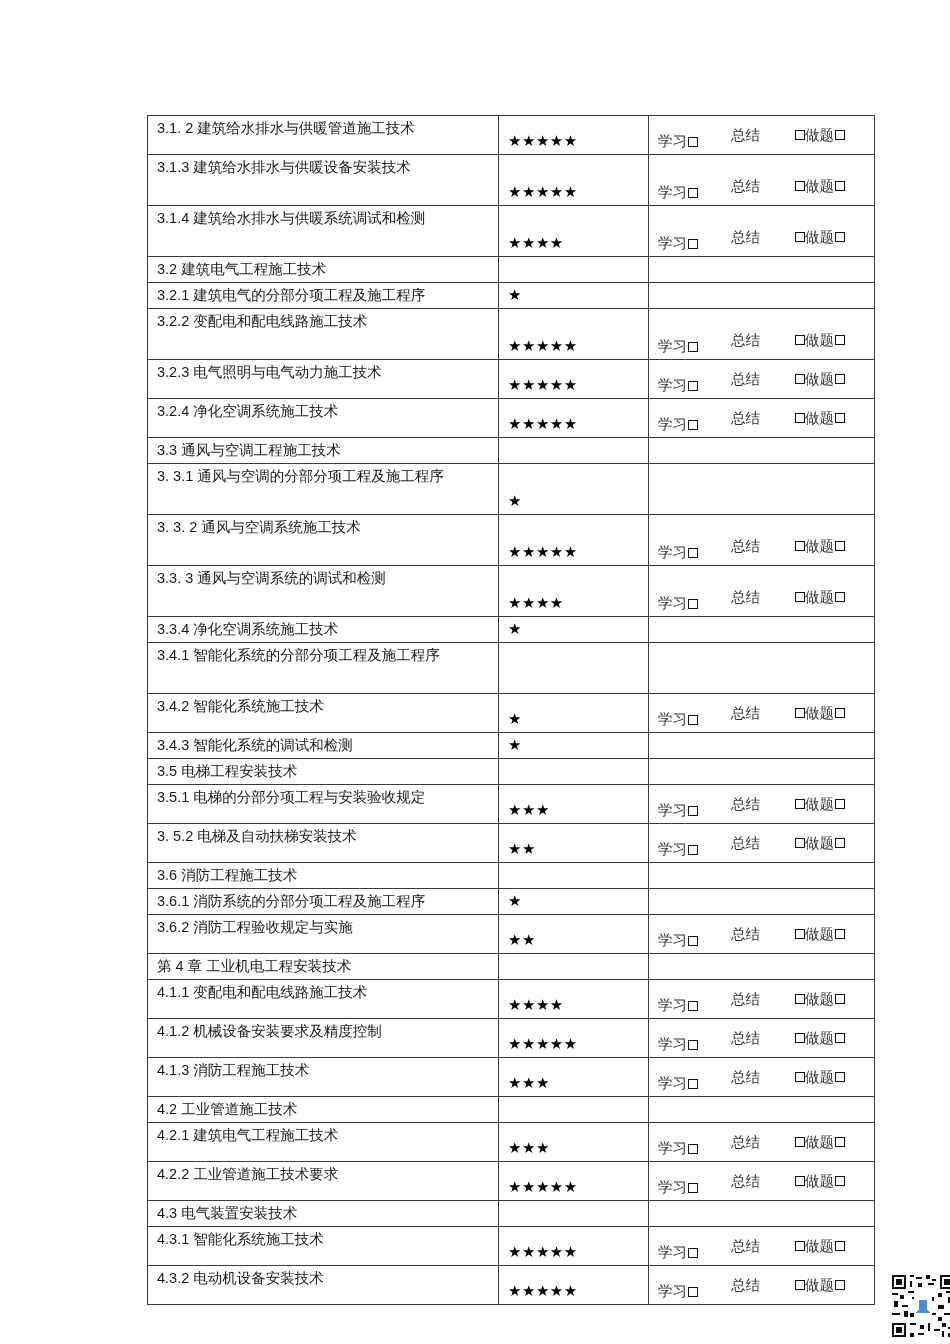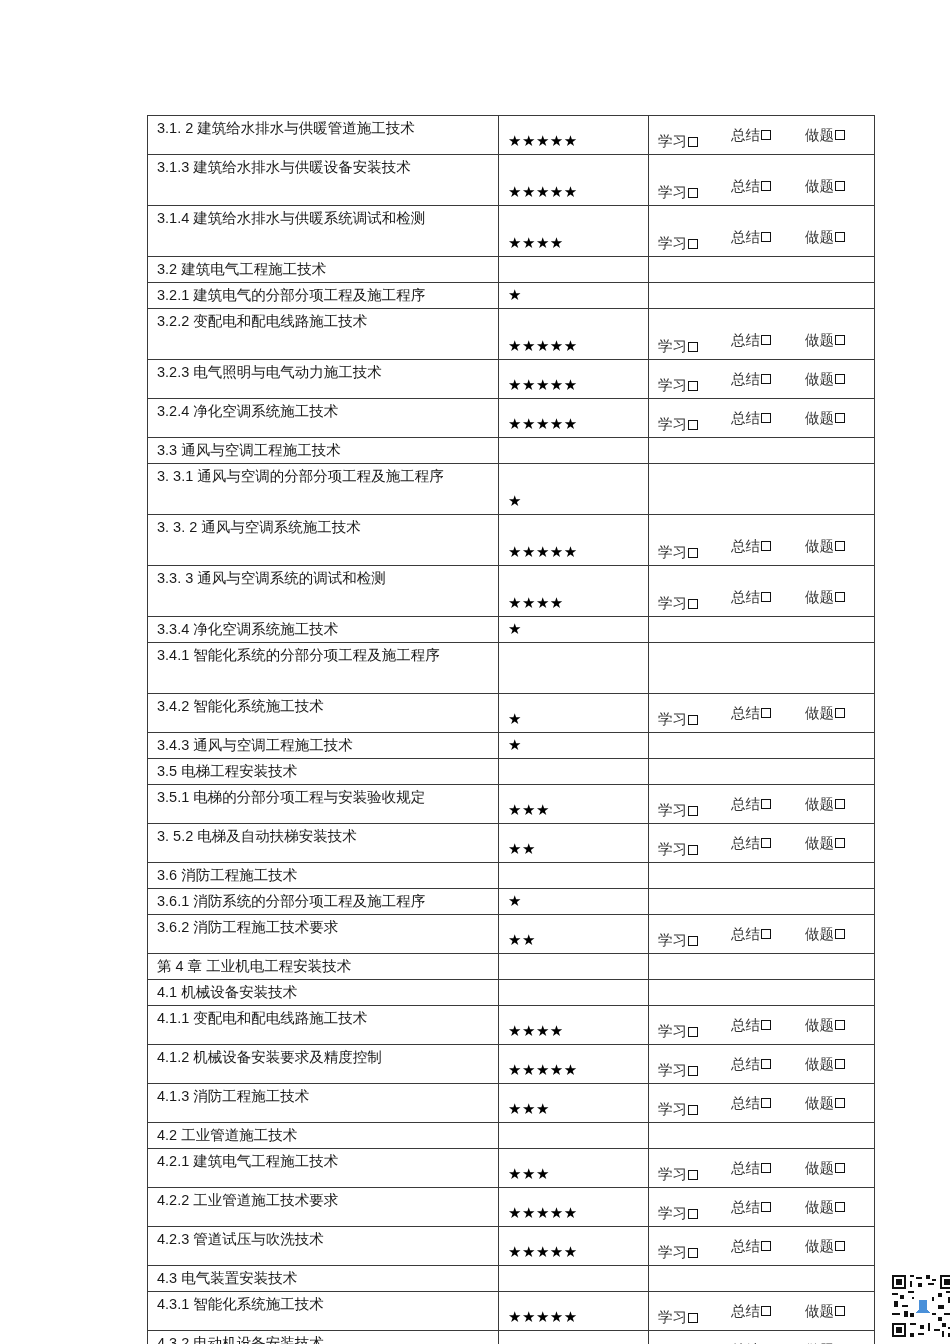--- a/index.html
+++ b/index.html
@@ -13,21 +13,21 @@
   td.col-topic { width: 341px; padding-left: 9px !important; vertical-align: top !important; }
   td.col-stars { width: 140px; padding-left: 9px !important; }
   td.col-actions { width: 225px; }
   tr.single td { height: 25px; }
   tr.double td { height: 50px; }
   .topic-text { display: block; padding-top: 0px; }
   .stars { font-family: "DejaVu Sans", sans-serif; font-size: 15px; letter-spacing: 0.5px; color: #000; }
   .actions { display: flex; padding-left: 9px; }
   .action { display: inline-flex; align-items: center; color: #333; font-size: 14.5px; }
   .action.a0 { width: 73px; margin-top: 13px; }
-  .action.a1 { width: 74px; }
+  .action.a1 { width: 74px; justify-content: space-between; }
   .checkbox { display: inline-block; width: 10px; height: 10px; border: 1.3px solid #111;
          margin-left: 1px; box-sizing: border-box; background: #fff; }
   .qr { position: absolute; left: 878px; top: 1273px; width: 66px; height: 66px;
          background: #fff; }
   .qr svg { width: 66px; height: 66px; display: block; }
 </style>
 </head>
 <body>
 
 <div class="page">
@@ -268,21 +268,21 @@
               </span>
               <span class="action a2">
                 <span>做题</span>
                 <span class="checkbox"></span>
               </span>
             </div>
           </td>
         </tr>
         <tr class="single">
           <td class="col-topic">
-            <span class="topic-text">3.4.3  通风与空调工程施工技术</span>
+            <span class="topic-text">3.4.3  智能化系统的调试和检测</span>
           </td>
           <td class="col-stars"><span class="stars">★</span></td>
           <td class="col-actions"></td>
         </tr>
         <tr class="single">
           <td class="col-topic">
             <span class="topic-text"> 3.5  电梯工程安装技术</span>
           </td>
           <td class="col-stars"><span class="stars"></span></td>
           <td class="col-actions"></td>
@@ -340,21 +340,21 @@
         </tr>
         <tr class="single">
           <td class="col-topic">
             <span class="topic-text"> 3.6.1  消防系统的分部分项工程及施工程序</span>
           </td>
           <td class="col-stars"><span class="stars">★</span></td>
           <td class="col-actions"></td>
         </tr>
         <tr class="single">
           <td class="col-topic">
-            <span class="topic-text"> 3.6.2  消防工程施工技术要求</span>
+            <span class="topic-text"> 3.6.2  消防工程验收规定与实施</span>
           </td>
           <td class="col-stars"><span class="stars">★★</span></td>
           <td class="col-actions">
             <div class="actions">
               <span class="action a0">
                 <span>学习</span>
                 <span class="checkbox"></span>
               </span>
               <span class="action a1">
                 <span>总结</span>
@@ -369,27 +369,20 @@
         </tr>
         <tr class="single">
           <td class="col-topic">
             <span class="topic-text">第 4 章  工业机电工程安装技术</span>
           </td>
           <td class="col-stars"><span class="stars"></span></td>
           <td class="col-actions"></td>
         </tr>
         <tr class="single">
           <td class="col-topic">
-            <span class="topic-text">4.1  机械设备安装技术</span>
-          </td>
-          <td class="col-stars"><span class="stars"></span></td>
-          <td class="col-actions"></td>
-        </tr>
-        <tr class="single">
-          <td class="col-topic">
             <span class="topic-text">4.1.1  变配电和配电线路施工技术</span>
           </td>
           <td class="col-stars"><span class="stars">★★★★</span></td>
           <td class="col-actions">
             <div class="actions">
               <span class="action a0">
                 <span>学习</span>
                 <span class="checkbox"></span>
               </span>
               <span class="action a1">
@@ -472,42 +465,20 @@
               <span class="action a2">
                 <span>做题</span>
                 <span class="checkbox"></span>
               </span>
             </div>
           </td>
         </tr>
         <tr class="single">
           <td class="col-topic">
             <span class="topic-text">4.2.2  工业管道施工技术要求</span>
-          </td>
-          <td class="col-stars"><span class="stars">★★★★★</span></td>
-          <td class="col-actions">
-            <div class="actions">
-              <span class="action a0">
-                <span>学习</span>
-                <span class="checkbox"></span>
-              </span>
-              <span class="action a1">
-                <span>总结</span>
-                <span class="checkbox"></span>
-              </span>
-              <span class="action a2">
-                <span>做题</span>
-                <span class="checkbox"></span>
-              </span>
-            </div>
-          </td>
-        </tr>
-        <tr class="single">
-          <td class="col-topic">
-            <span class="topic-text">4.2.3  管道试压与吹洗技术</span>
           </td>
           <td class="col-stars"><span class="stars">★★★★★</span></td>
           <td class="col-actions">
             <div class="actions">
               <span class="action a0">
                 <span>学习</span>
                 <span class="checkbox"></span>
               </span>
               <span class="action a1">
                 <span>总结</span>

